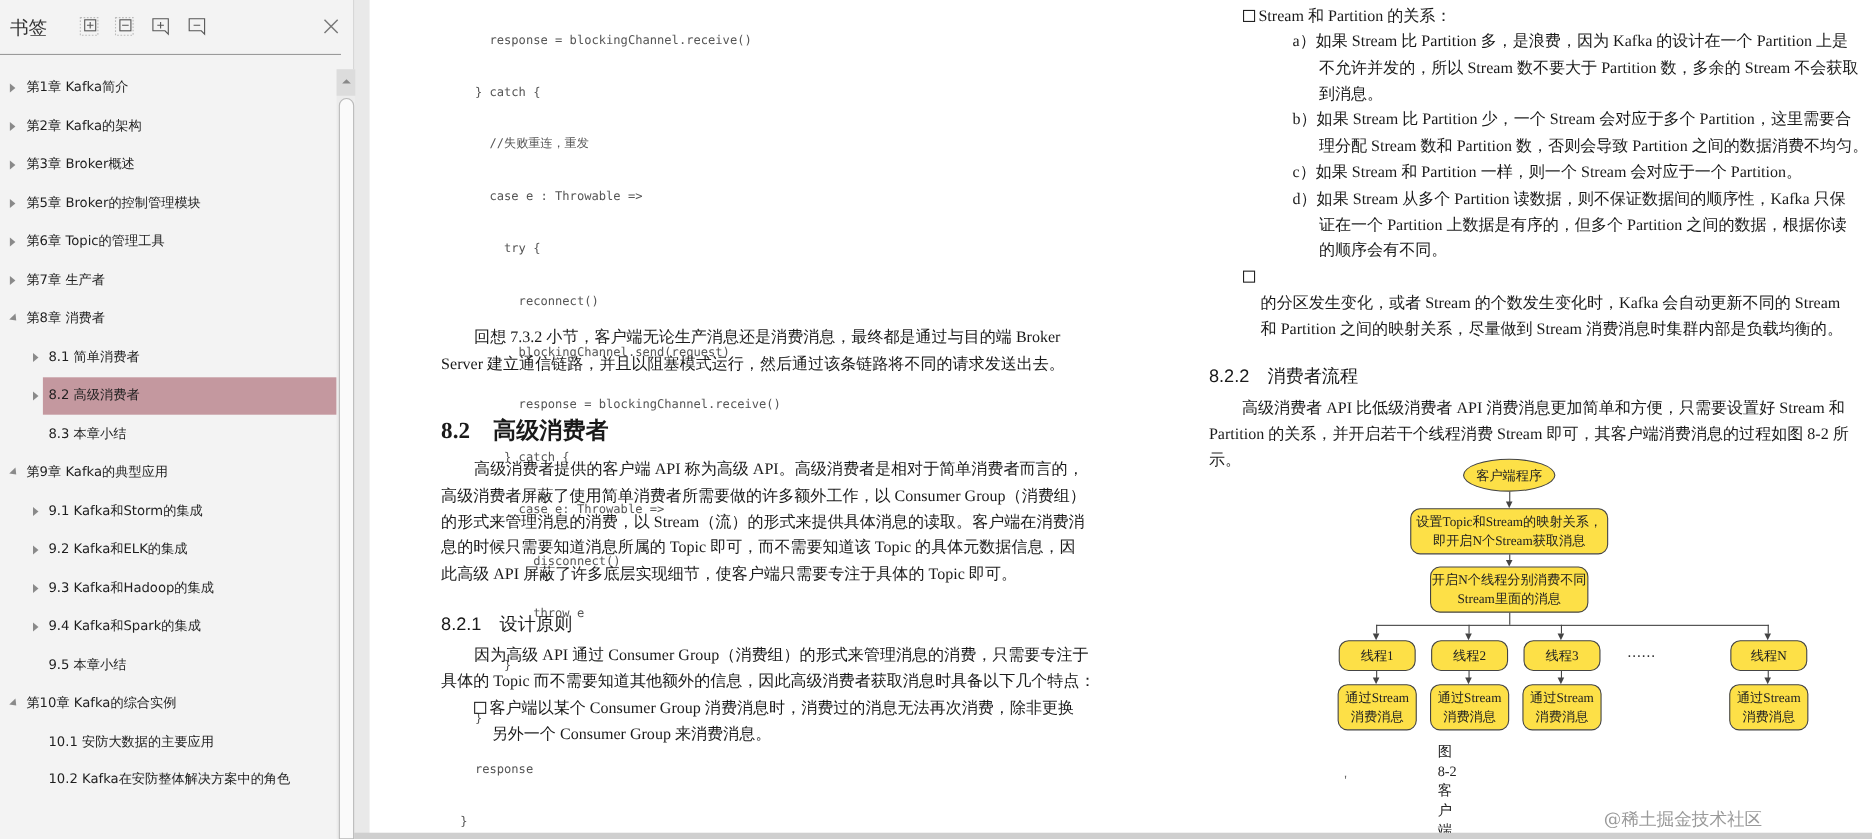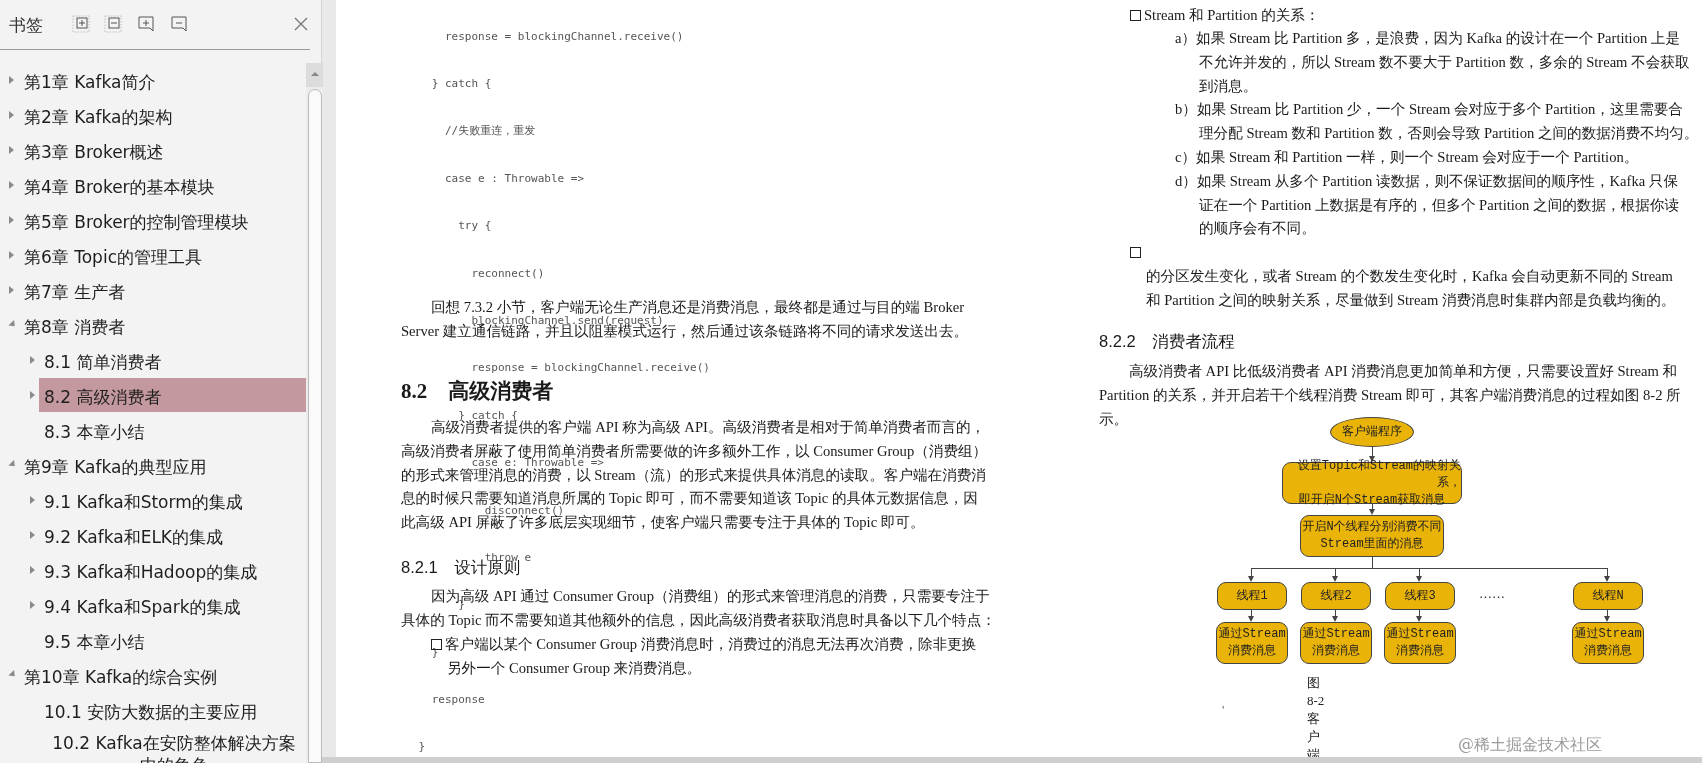--- a/index.html
+++ b/index.html
@@ -8,21 +8,21 @@
 
   
   .sidebar { position: absolute; left: 0; top: 0; width: 322px; height: 763px; background: #f3f3f3; border-right: 1px solid #d4d4d4; }
   .sb-header { position: absolute; left: 0; top: 0; width: 322px; height: 50px; }
   .sb-title { position: absolute; left: 9px; top: 14px; font-size: 17px; color: #333; }
   .sb-tool { position: absolute; top: 15px; width: 18px; height: 18px; cursor: pointer; }
   .sb-close { position: absolute; left: 292px; top: 15px; width: 18px; height: 18px; cursor: pointer; }
   .sb-divider { position: absolute; left: 0; top: 49px; width: 310px; height: 1px; background: #9a9a9a; }
 
   .toc { position: absolute; left: 0; top: 63px; width: 305px; }
-  .toc-item { position: relative; height: 35px; font-size: 17px; color: #1e1e1e; white-space: nowrap; cursor: pointer; text-align: center; }
+  .toc-item { position: relative; height: 35px; font-size: 12px; color: #1e1e1e; white-space: nowrap; cursor: pointer; }
   .toc-item .tri { position: absolute; top: 13px; width: 0; height: 0; }
   .tri.right { border-top: 4px solid transparent; border-bottom: 4px solid transparent; border-left: 5px solid #8a8a8a; }
   .tri.down { border-left: 4px solid transparent; border-right: 4px solid transparent; border-top: 5px solid #8a8a8a; transform: rotate(-45deg); top: 14px; }
   .toc-item .lbl { position: absolute; top: 8px; }
   .lvl0 .tri { left: 9px; }
   .lvl0 .lbl { left: 24px; }
   .lvl1 .tri { left: 30px; }
   .lvl1 .lbl { left: 44px; }
   .toc-item.selected .hl { position: absolute; left: 39px; top: 0; width: 267px; height: 34px; background: #c4989f; }
   .toc-item.wrap .lbl { white-space: normal; width: 260px; line-height: 22px; top: 4px; }
@@ -40,21 +40,21 @@
 
   .code { position: absolute; font-family: "DejaVu Sans Mono", "Liberation Mono", monospace; font-size: 11px; color: #555; white-space: pre; line-height: 15.8px; }
   .serif { font-family: "Liberation Serif", "DejaVu Serif", serif; color: #1a1a1a; }
   .para { position: absolute; font-size: 14.6px; line-height: 23.8px; }
   .h2 { position: absolute; font-size: 21px; font-weight: bold; }
   .h3 { position: absolute; font-family: "Liberation Sans", "DejaVu Sans", sans-serif; font-size: 16.5px; color: #1a1a1a; }
   .chk { display: inline-block; width: 11px; height: 11px; border: 1.5px solid #222; margin-right: 3px; vertical-align: -1px; }
 
   
   .diagram { position: absolute; }
-  .node { position: absolute; border: 1px solid #444; border-radius: 9px; font-family: Liberation Mono, monospace; font-size: 12px; color: #222; text-align: right; display: flex; align-items: center; justify-content: center; line-height: 17px; background: #eab308; }
+  .node { position: absolute; border: 1px solid #444; border-radius: 9px; font-family: Liberation Serif, serif; font-size: 12px; color: #222; text-align: right; display: flex; align-items: center; justify-content: center; line-height: 17px; background: #fde047; }
   .node.oval { border-radius: 50%; }
   .line { position: absolute; background: #444; }
   .arrow { position: absolute; width: 0; height: 0; border-left: 3.5px solid transparent; border-right: 3.5px solid transparent; border-top: 6px solid #444; }
   .caption { position: absolute; font-size: 13px; color: #222; }
   .dots { position: absolute; font-size: 13px; color: #333; }
 
   .watermark { position: absolute; left: 1458px; top: 735px; font-size: 16px; color: #9a9a9a; font-family: "DejaVu Serif", serif; }
 </style>
 </head>
 <body>
@@ -91,24 +91,20 @@
         <span class="tri right"></span>
         <span class="lbl">第1章 Kafka简介</span>
       </div>
     <div class="toc-item lvl0">
         <span class="tri right"></span>
         <span class="lbl">第2章 Kafka的架构</span>
       </div>
     <div class="toc-item lvl0">
         <span class="tri right"></span>
         <span class="lbl">第3章 Broker概述</span>
-      </div>
-    <div class="toc-item lvl0">
-        <span class="tri right"></span>
-        <span class="lbl">第4章 Broker的基本模块</span>
       </div>
     <div class="toc-item lvl0">
         <span class="tri right"></span>
         <span class="lbl">第5章 Broker的控制管理模块</span>
       </div>
     <div class="toc-item lvl0">
         <span class="tri right"></span>
         <span class="lbl">第6章 Topic的管理工具</span>
       </div>
     <div class="toc-item lvl0">

